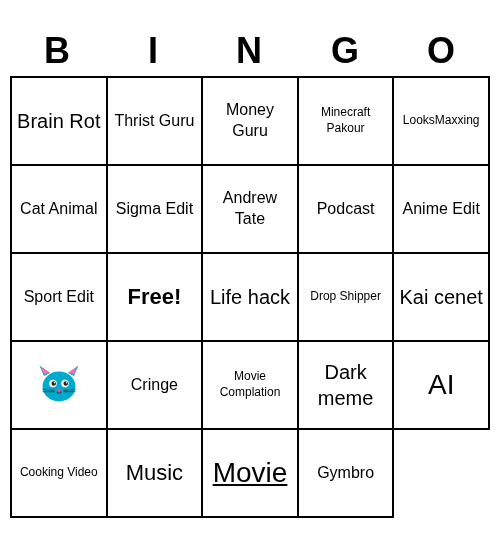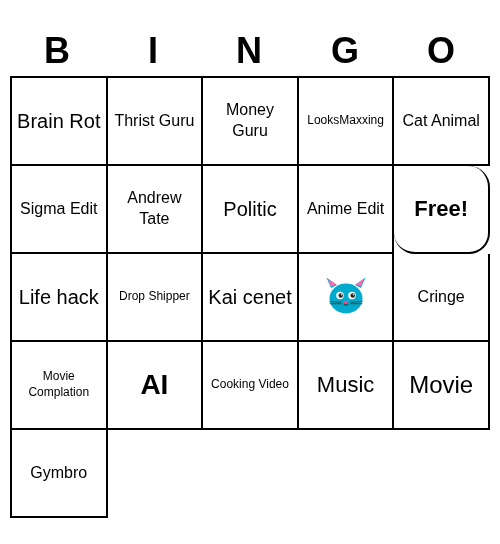--- a/index.html
+++ b/index.html
@@ -66,21 +66,20 @@
       font-size: 16px;
     }
 
     .bingo-cell.small-text {
       font-size: 12px;
     }
 
     .bingo-cell.free-cell {
       font-size: 22px;
       font-weight: bold;
-      border-radius: 21px;
     }
 
     .panther-icon {
       width: 60px;
       height: 60px;
     }
   </style>
 </head>
 <body>
 
@@ -91,28 +90,30 @@
     <div class="bingo-header-cell">N</div>
     <div class="bingo-header-cell">G</div>
     <div class="bingo-header-cell">O</div>
   </div>
 
   <div class="bingo-grid">
 
     <div class="bingo-cell large-text">Brain Rot</div>
     <div class="bingo-cell medium-text">Thrist Guru</div>
     <div class="bingo-cell medium-text">Money Guru</div>
+    <div class="bingo-cell small-text">Minecraft Pakour</div>
     <div class="bingo-cell small-text">LooksMaxxing</div>
 
     <div class="bingo-cell medium-text">Cat Animal</div>
     <div class="bingo-cell medium-text">Sigma Edit</div>
     <div class="bingo-cell medium-text">Andrew Tate</div>
-    <div class="bingo-cell large-text">Politic</div>
+    <div class="bingo-cell medium-text">Podcast</div>
 
     <div class="bingo-cell medium-text">Anime Edit</div>
+    <div class="bingo-cell medium-text">Sport Edit</div>
     <div class="bingo-cell free-cell">Free!</div>
     <div class="bingo-cell large-text">Life hack</div>
     <div class="bingo-cell small-text">Drop Shipper</div>
 
     <div class="bingo-cell large-text">Kai cenet</div>
     <div class="bingo-cell">
       <svg class="panther-icon" viewBox="0 0 80 80" xmlns="http://www.w3.org/2000/svg">
 
         <ellipse cx="40" cy="42" rx="22" ry="20" fill="#00AACC"></ellipse>
 
@@ -134,20 +135,21 @@
         <path d="M37,49 Q40,53 43,49" stroke="#333" stroke-width="1.5" fill="none"></path>
 
         <line x1="18" y1="46" x2="34" y2="47" stroke="#333" stroke-width="1"></line>
         <line x1="18" y1="49" x2="34" y2="49" stroke="#333" stroke-width="1"></line>
         <line x1="62" y1="46" x2="46" y2="47" stroke="#333" stroke-width="1"></line>
         <line x1="62" y1="49" x2="46" y2="49" stroke="#333" stroke-width="1"></line>
       </svg>
     </div>
     <div class="bingo-cell medium-text">Cringe</div>
     <div class="bingo-cell small-text">Movie Complation</div>
+    <div class="bingo-cell large-text">Dark meme</div>
 
-    <div class="bingo-cell" style="font-size:28px; font-weight:bold;">AI</div>
+    <div class="bingo-cell" style="font-size:28px; font-weight:normal;">AI</div>
     <div class="bingo-cell small-text">Cooking Video</div>
     <div class="bingo-cell" style="font-size:22px;">Music</div>
-    <div class="bingo-cell" style="font-size:24px;">Movie</div>
+    <div class="bingo-cell" style="font-size:28px;text-decoration:underline;">Movie</div>
     <div class="bingo-cell medium-text">Gymbro</div>
   </div>
 </div>
 
 </body></html>

